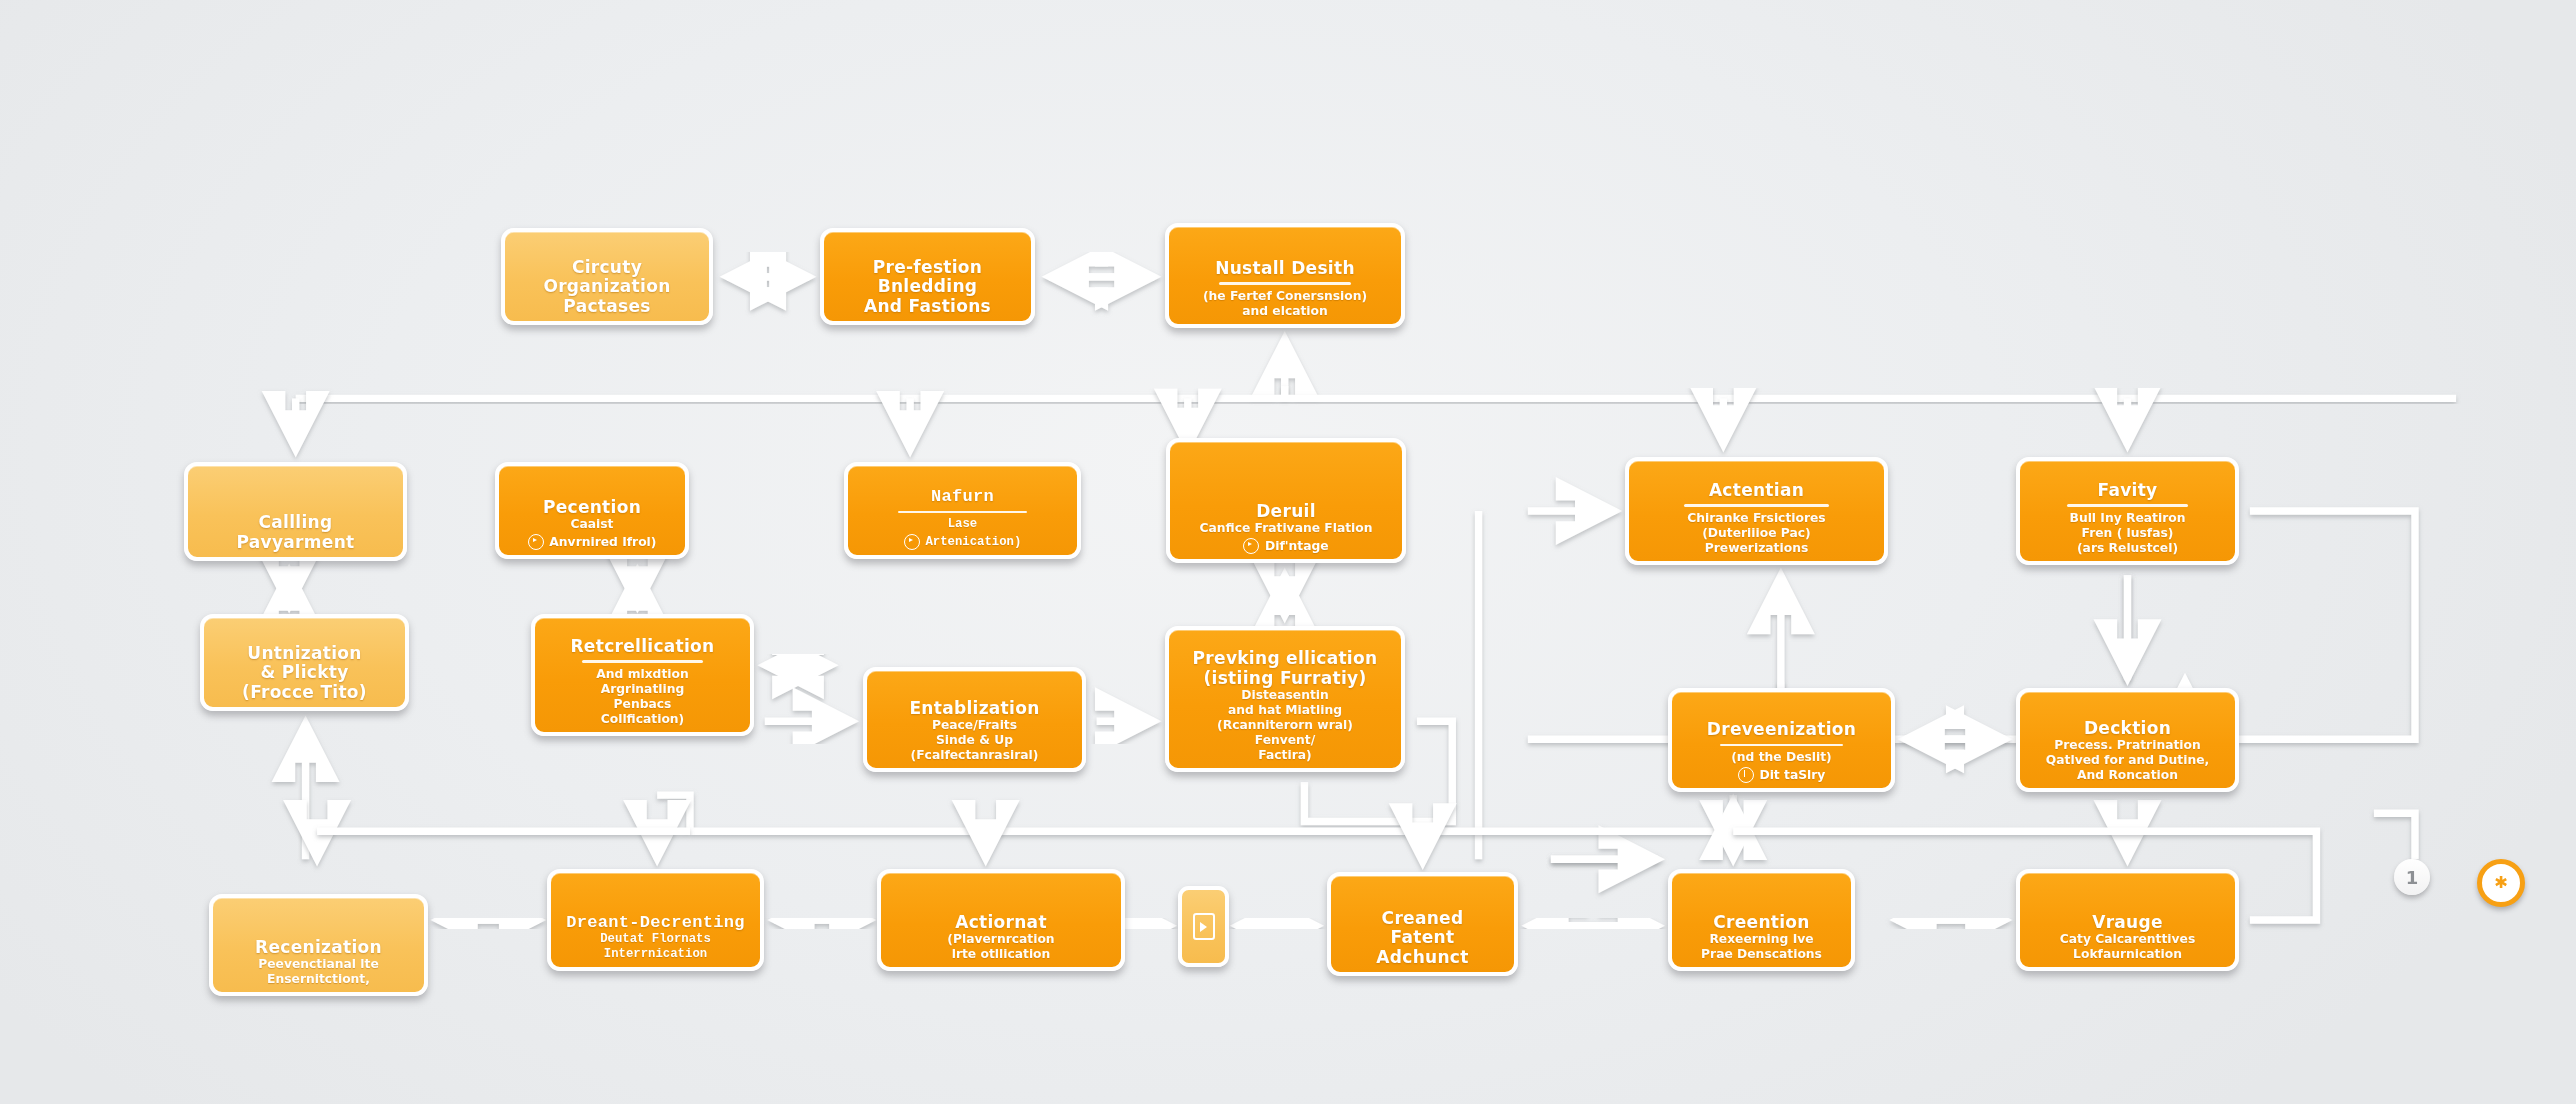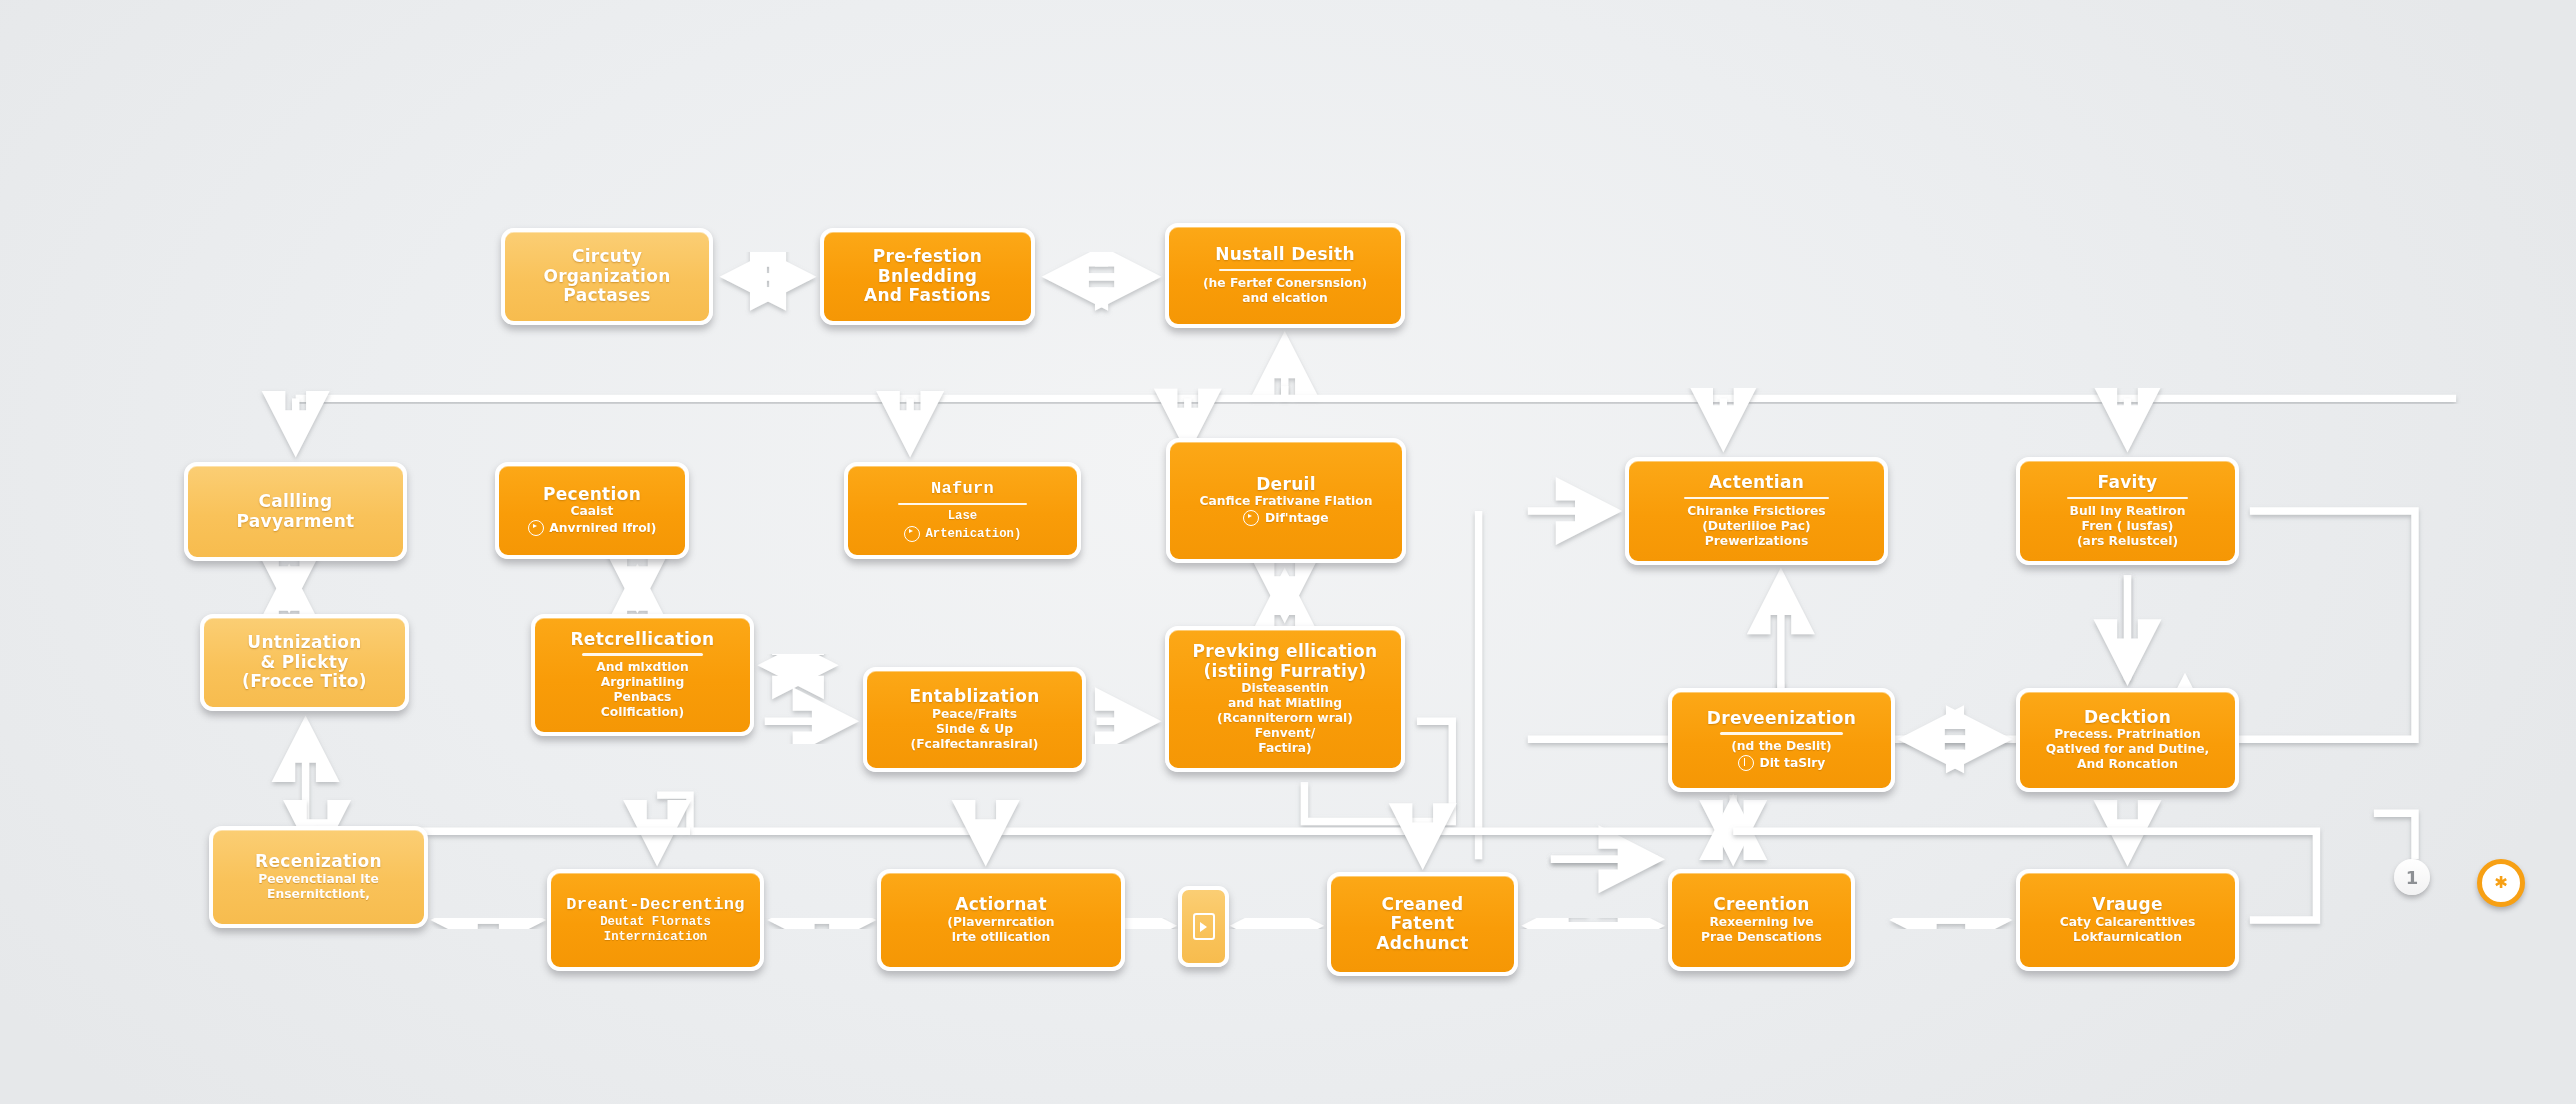--- a/index.html
+++ b/index.html
@@ -15,21 +15,21 @@
   #wires{position:absolute;left:0;top:0;width:2576px;height:1104px;}
 
   
   .node{
     position:absolute;
     box-sizing:border-box;
     border-radius:13px;
     border:4.1px solid #ffffff;
     background:linear-gradient(180deg,#FCA817 0%,#F99C08 55%,#F59705 100%);
     box-shadow:0 4.1px 7.4px rgba(110,110,115,.42), 0 0.8px 0 rgba(255,255,255,.55) inset;
-    display:flex;flex-direction:column;align-items:center;justify-content:center;
+    display:flex;flex-direction:column;align-items:center;justify-content:flex-end;
     text-align:center;
     color:#ffffff;
     padding:5px 3px;
     overflow:hidden;
   }
   .node.light{
     background:linear-gradient(180deg,#FBCE74 0%,#F9C259 55%,#F7BC4E 100%);
   }
   .node .ttl{
     font-weight:bold;
@@ -345,21 +345,21 @@
           <span class="circ excl"></span>
           <span>Dit taSlry</span>
         </div>
       </div>
       <div class="node" style="left: 2016px; top: 688px; width: 223px; height: 104px;">
         <div class="ttl">Decktion</div>
         <div class="sub">Precess. Pratrination
 Qatlved for and Dutine,
 And Roncation</div>
       </div>
-      <div class="node light" style="left: 209px; top: 826px; width: 219px; height: 102px;">
+      <div class="node light" style="left: 209px; top: 894px; width: 219px; height: 102px;">
         <div class="ttl">Recenization</div>
         <div class="sub">Peevenctianal lte
 Ensernitctiont,</div>
       </div>
       <div class="node" style="left: 547px; top: 869px; width: 217px; height: 102px; font-family: Liberation Mono, monospace;">
         <div class="ttl">Dreant-Decrenting</div>
         <div class="sub">Deutat Flornats
 Interrnication</div>
       </div>
       <div class="node" style="left: 877px; top: 869px; width: 248px; height: 102px;">

